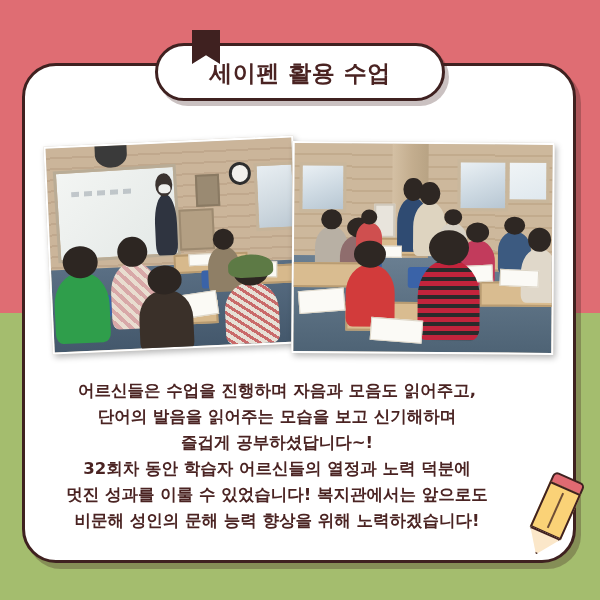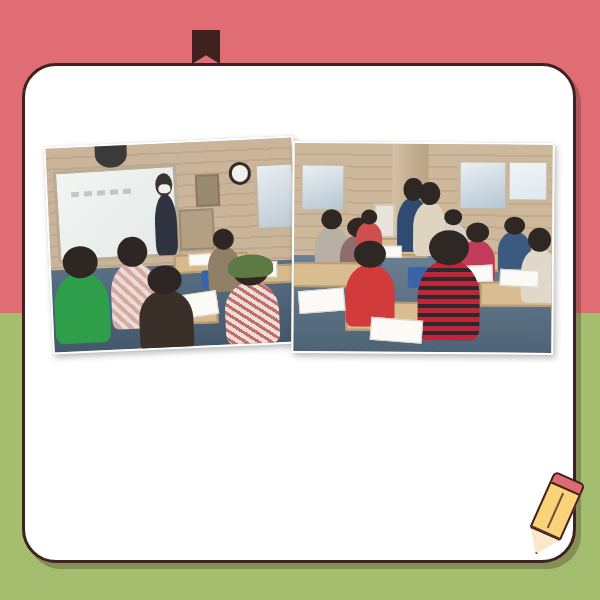--- a/index.html
+++ b/index.html
@@ -437,22 +437,33 @@
       <div class="r-paper rp4"></div>
       <div class="r-chair rc2"></div>
       <div class="r-desk rd5"></div>
       <div class="r-person r-q10"></div>
       <div class="r-person r-q11"></div>
       <div class="r-paper rp1"></div>
       <div class="r-paper rp2"></div>
     </div>
   </div>
 
+  <div class="title-pill">
+    <span class="title-text">세이펜 활용 수업</span>
+  </div>
   <div class="bookmark"></div>
 
+  <div class="body-text">
+    <span class="line">어르신들은 수업을 진행하며 자음과 모음도 읽어주고,</span>
+    <span class="line">단어의 발음을 읽어주는 모습을 보고 신기해하며</span>
+    <span class="line">즐겁게 공부하셨답니다~!</span>
+    <span class="line">32회차 동안 학습자 어르신들의 열정과 노력 덕분에</span>
+    <span class="line">멋진 성과를 이룰 수 있었습니다! 복지관에서는 앞으로도</span>
+    <span class="line">비문해 성인의 문해 능력 향상을 위해 노력하겠습니다!</span>
+  </div>
 
   <div class="pencil">
     <div class="eraser"></div>
     <div class="body"></div>
     <div class="tip"></div>
   </div>
 
 </div>
 
 </body></html>

